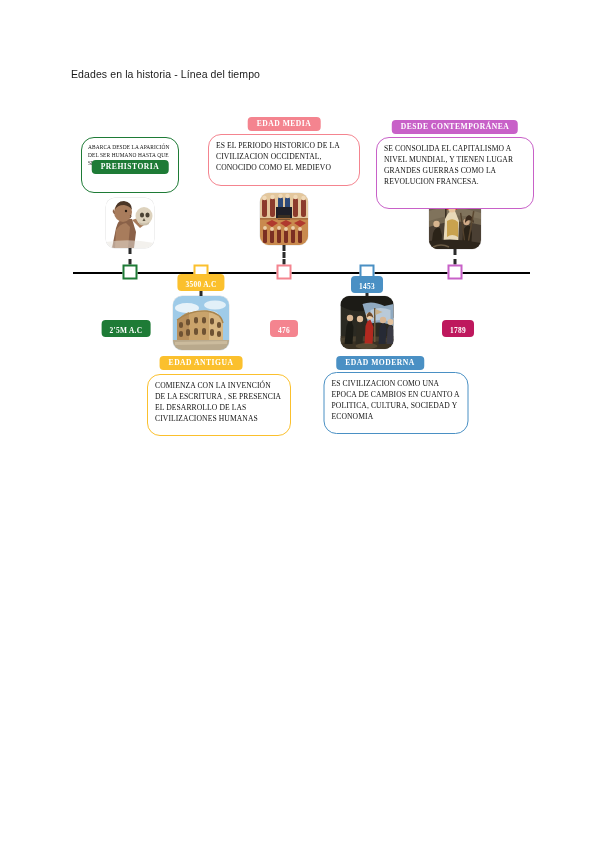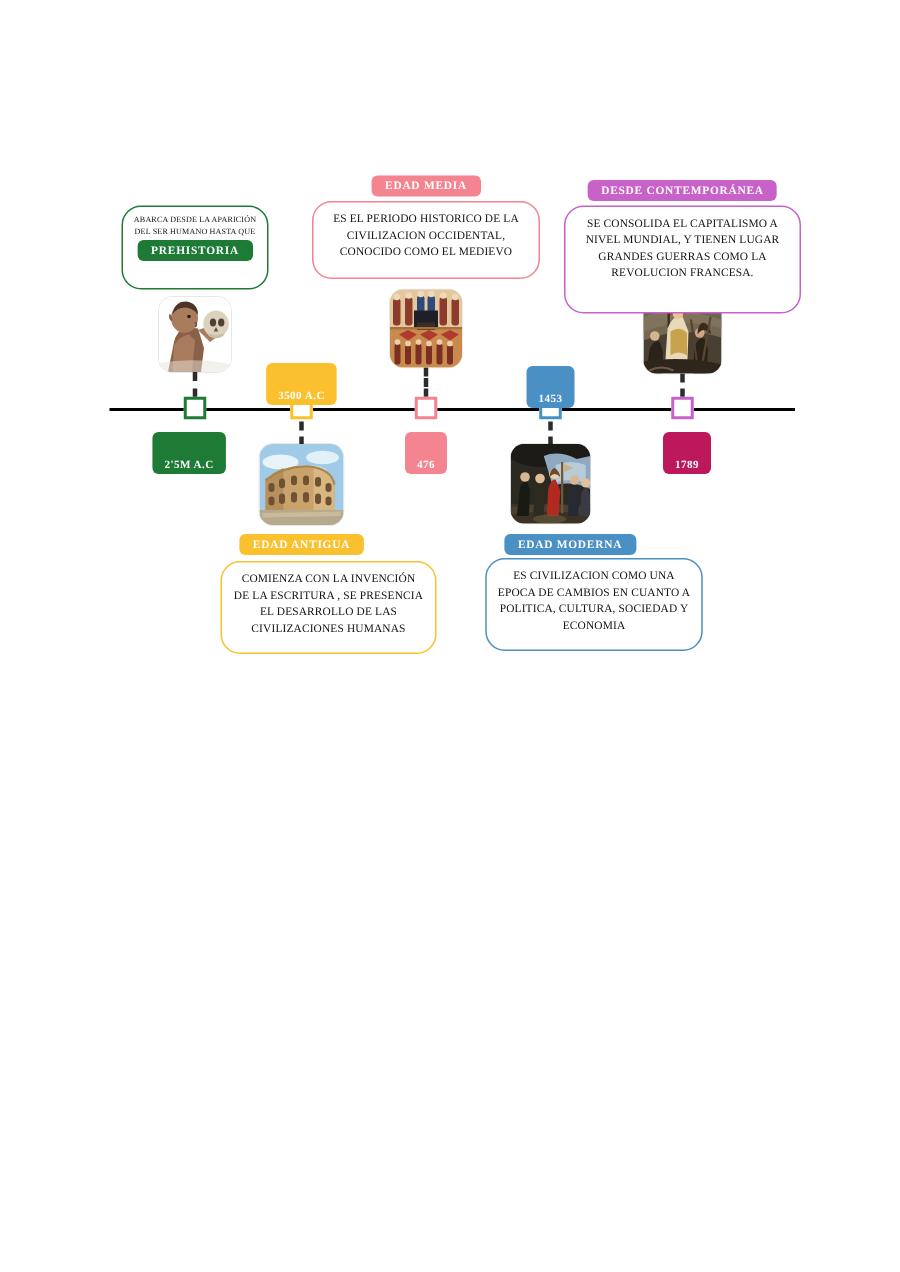--- a/index.html
+++ b/index.html
@@ -69,30 +69,31 @@
     width: 0;
     border-left: 3px dashed #2b2b2b;
     transform: translateX(-50%);
     z-index: 1;
   }
 
   
   .date-pill {
     position: absolute;
     transform: translateX(-50%);
-    padding: 18px 8px 3px 8px;
+    padding: 7px 8px 3px 8px;
     border-radius: 4px;
     color: #ffffff;
     font-family: "Liberation Serif", serif;
     font-weight: bold;
     font-size: 7.4px;
     letter-spacing: 0.3px;
     white-space: nowrap;
     line-height: 1;
     z-index: 6;
+    margin-top: 32px;
   }
 
   
   .era-pill {
     position: absolute;
     transform: translateX(-50%);
     padding: 2.5px 9px 3px 9px;
     border-radius: 4px;
     color: #ffffff;
     font-family: "Liberation Serif", serif;
@@ -106,21 +107,21 @@
 
   
   .desc-box {
     position: absolute;
     transform: translateX(-50%);
     box-sizing: border-box;
     border: 1.4px solid #999;
     border-radius: 13px;
     background: #ffffff;
     padding: 5px 7px;
-    text-align: center;
+    text-align: left;
     font-family: "Liberation Serif", serif;
     font-size: 7.6px;
     line-height: 1.45;
     color: #111111;
     letter-spacing: 0.1px;
     z-index: 4;
   }
   .desc-box.tiny { font-size: 5.4px; line-height: 1.5; padding: 5px 6px; }
 
   
@@ -134,20 +135,21 @@
   }
   .thumb svg { display: block; }
 
   
 </style>
 </head>
 <body>
 
 <div class="page">
 
+  <div class="doc-title">Edades en la historia - Línea del tiempo</div>
 
   <div class="axis"></div>
 
   <div class="node">
 
     <div class="era-pill" style="left:130px; top:118px; background:#1e7b36;margin-top:42px;">PREHISTORIA</div>
 
     <div class="desc-box tiny" style="left:130px; top:137px; width:98px; height:56px; border-color:#1e7b36;">ABARCA DESDE LA APARICIÓN DEL SER HUMANO HASTA QUE SE INVENTA LA ESCRITURA</div>
 
     <div class="thumb" style="left:130px; top:198px; width:48px; height:50px;">

